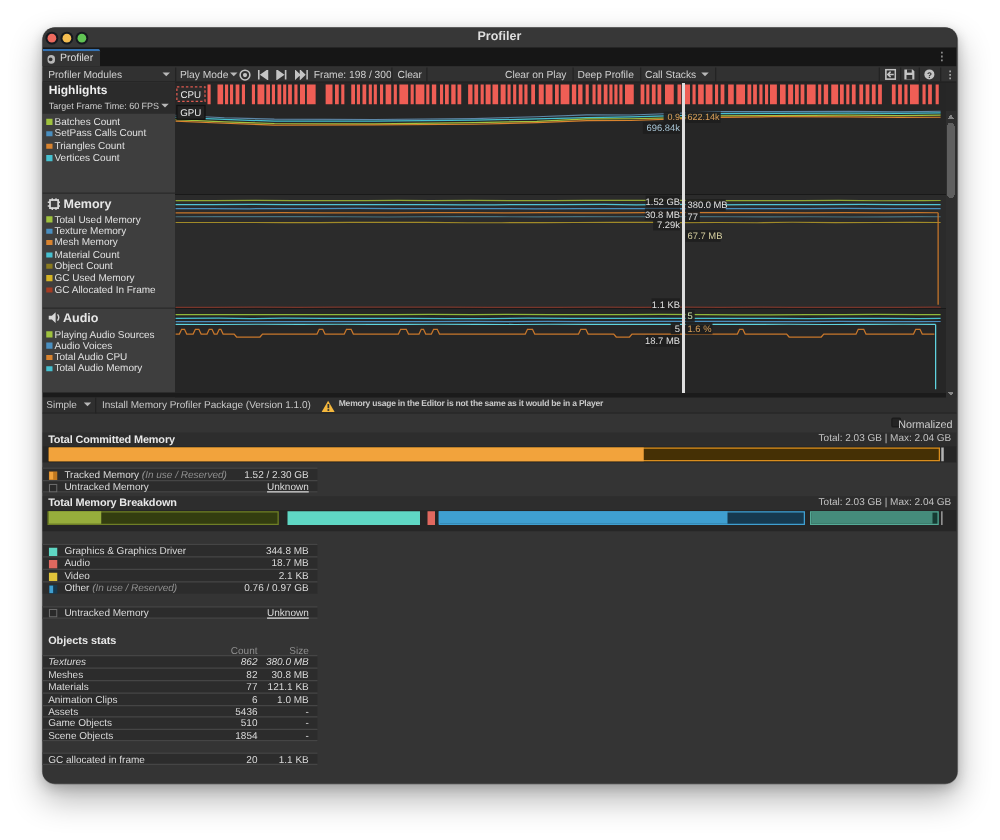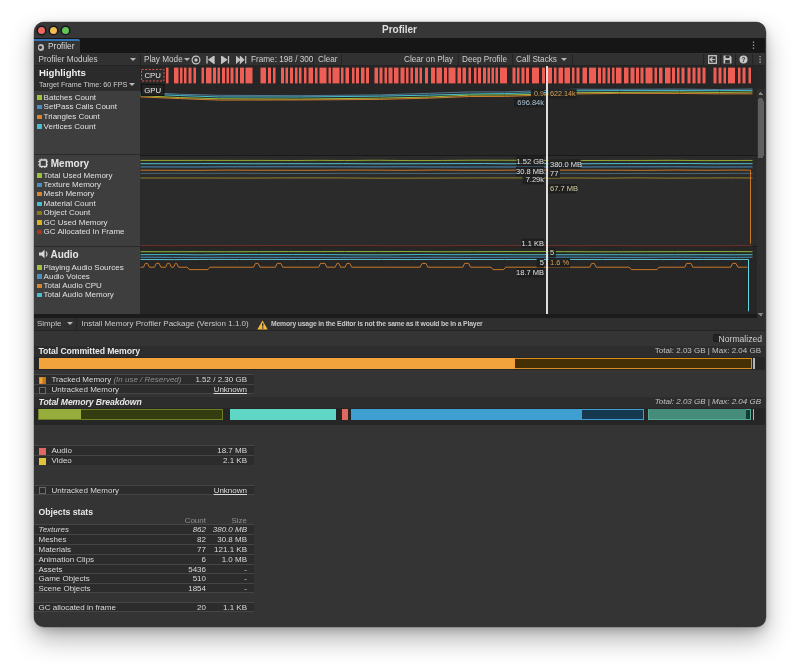--- a/index.html
+++ b/index.html
@@ -337,49 +337,64 @@
       <span class="nmi">Tracked Memory <i>(In use / Reserved)</i></span>
         <span class="v2">1.52 / 2.30 GB</span>
     </div>
     <div class="row" style="top:53.5px;height:10.2px;line-height:10.2px;border-bottom:1px solid #454545;">
       <svg class="ric" width="7" height="7">
           <rect x="0.5" y="0.5" width="6" height="6" fill="#2a2a2a" stroke="#6a6a6a" stroke-width="1"></rect>
         </svg>
       <span class="nmi">Untracked Memory</span>
         <span class="v2" style="text-decoration:underline;">Unknown</span>
     </div>
-    <div class="hstrip" style="top:66.5px;font-style:italic;">
+    <div class="hstrip" style="top:66.5px;">
         <b>Total Memory Breakdown</b>
         <span class="tot">Total: 2.03 GB | Max: 2.04 GB</span>
       </div>
     <div class="bstrip" style="top:77px;height:17px;"></div>
     <div style="position:absolute;left:4px;top:78px;width:716px;height:11px;background:#252525;">
       <div style="position:absolute;left:0;top:0;width:184.5px;height:11px;background:#333d10;border:1px solid #6f7f26;"></div>
       <div style="position:absolute;left:0.5px;top:0.5px;width:42.5px;height:10px;background:#96ad3c;"></div>
       <div style="position:absolute;left:191.5px;top:0;width:106px;height:11px;background:#5fd7c4;"></div>
       <div style="position:absolute;left:303.5px;top:0;width:6.5px;height:11px;background:#e0685f;"></div>
       <div style="position:absolute;left:312.5px;top:0;width:293.5px;height:11px;background:#16394f;border:1px solid #3f9fd0;"></div>
       <div style="position:absolute;left:312.5px;top:0.5px;width:231.5px;height:10px;background:#3f9fd0;"></div>
       <div style="position:absolute;left:610px;top:0;width:103px;height:11px;background:#163b33;border:1px solid #55ab97;"></div>
       <div style="position:absolute;left:610.5px;top:0.5px;width:97px;height:10px;background:#458c7b;"></div>
       <div style="position:absolute;left:714.5px;top:0;width:1.5px;height:11px;background:#b4b4b4;"></div>
     </div>
+    <div class="row" style="top:104.9px;height:9.9px;line-height:9.9px;">
+        <svg class="ric" width="7" height="7" style="top:1.5px;">
+          <rect width="7" height="7" fill="#5fd7c4"></rect>
+        </svg>
+        <span class="nmi">Graphics &amp; Graphics Driver</span>
+        <span class="v2" style="">344.8 MB</span>
+      </div>
     <div class="row" style="top:114.8px;height:9.9px;line-height:9.9px;">
         <svg class="ric" width="7" height="7" style="top:1.5px;">
           <rect width="7" height="7" fill="#e0685f"></rect>
         </svg>
         <span class="nmi">Audio</span>
         <span class="v2" style="">18.7 MB</span>
       </div>
     <div class="row" style="top:124.7px;height:9.9px;line-height:9.9px;">
         <svg class="ric" width="7" height="7" style="top:1.5px;">
           <rect width="7" height="7" fill="#e0c33a"></rect>
         </svg>
         <span class="nmi">Video</span>
         <span class="v2" style="">2.1 KB</span>
+      </div>
+    <div class="row" style="top:134.6px;height:9.9px;line-height:9.9px;">
+        <svg class="ric" width="7" height="7" style="top:1.5px;">
+          <rect width="7" height="7" fill="#16394f"></rect>
+          <rect x="0.5" y="0.5" width="3" height="6" fill="#3f9fd0"></rect>
+        </svg>
+        <span class="nmi">Other <i>(In use / Reserved)</i></span>
+        <span class="v2" style="">0.76 / 0.97 GB</span>
       </div>
     <div class="row" style="top:154.4px;height:9.9px;line-height:9.9px;border-bottom:1px solid #454545;">
         <svg class="ric" width="7" height="7" style="top:1.5px;">
           <rect x="0.5" y="0.5" width="6" height="6" fill="#2a2a2a" stroke="#6a6a6a" stroke-width="1"></rect>
         </svg>
         <span class="nmi">Untracked Memory</span>
         <span class="v2" style="text-decoration:underline;">Unknown</span>
       </div>
 
     <div style="position:absolute;left:4.5px;top:176.5px;font-size:8.7px;font-weight:bold;color:#e8e8e8;">Objects stats</div>

